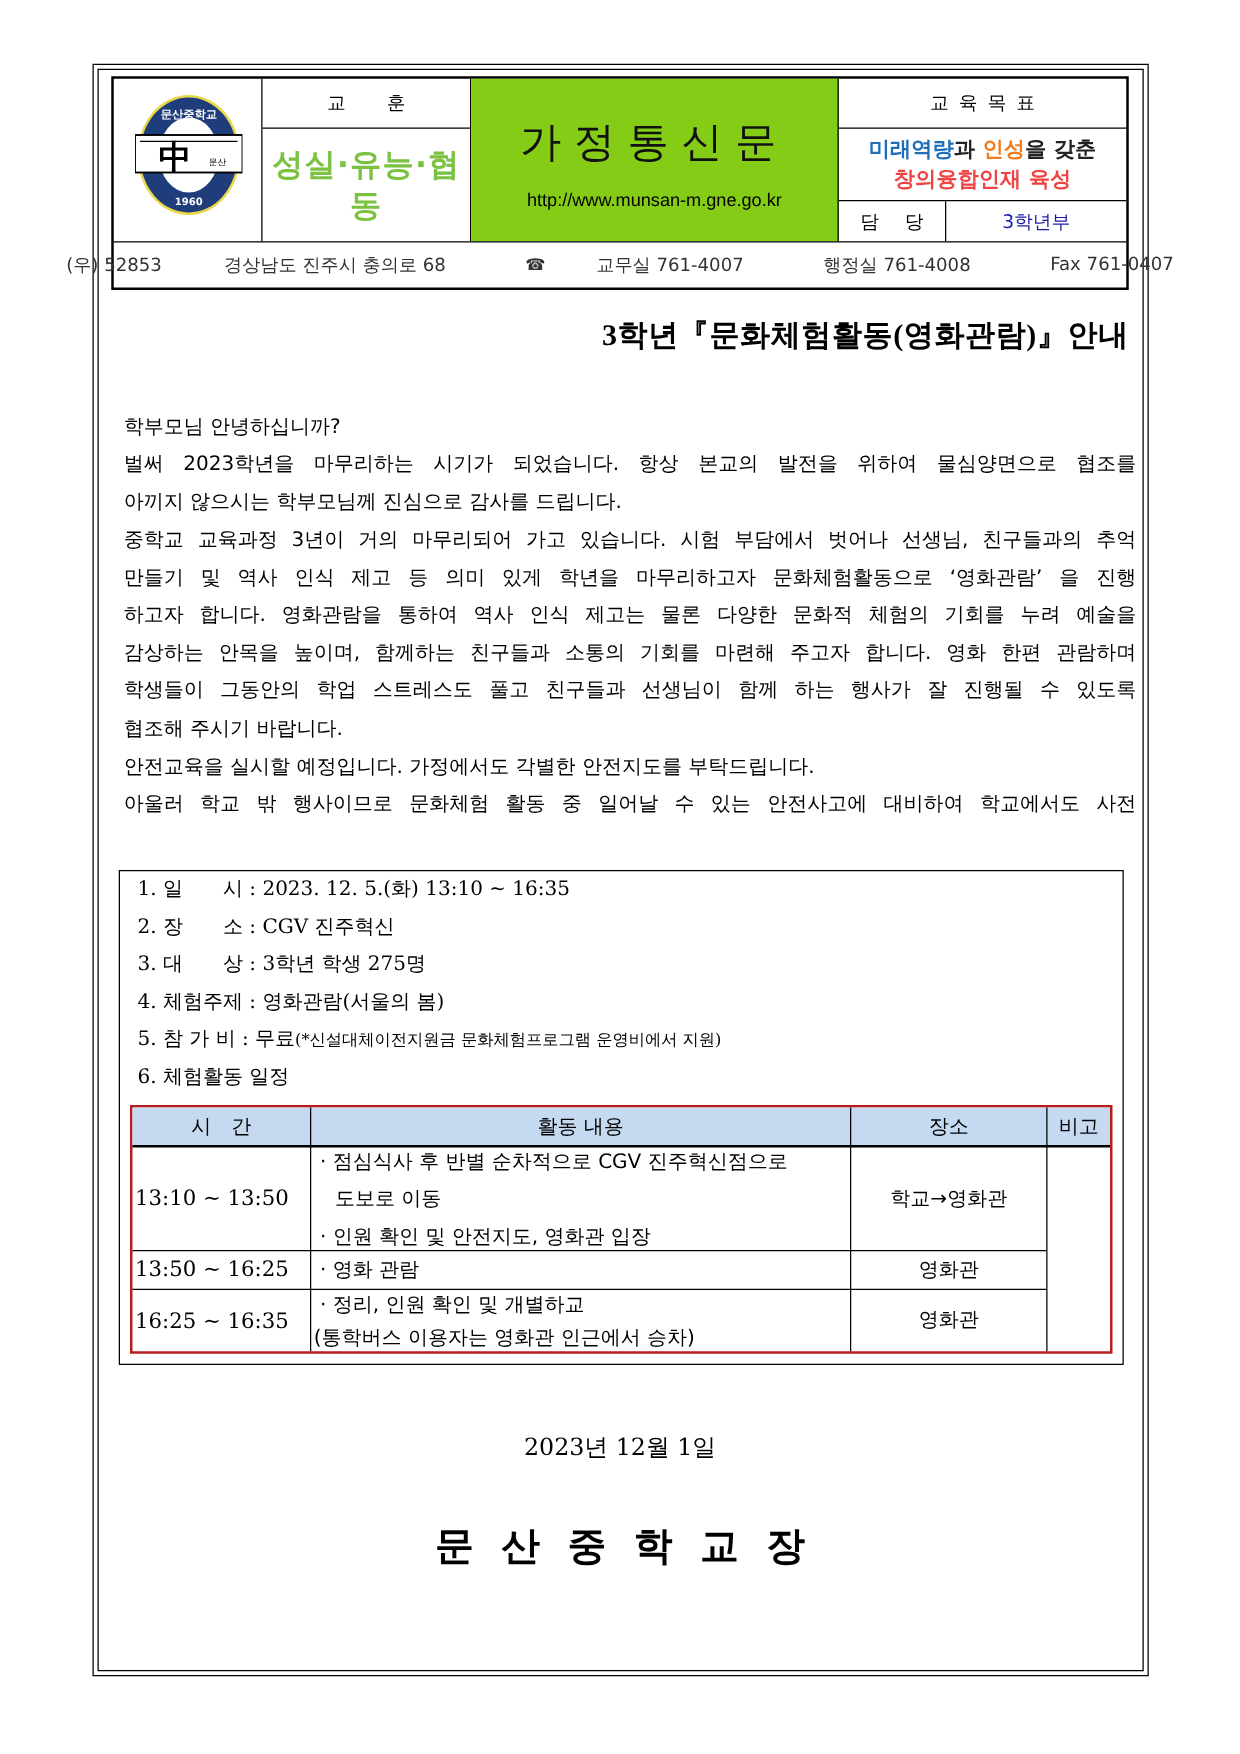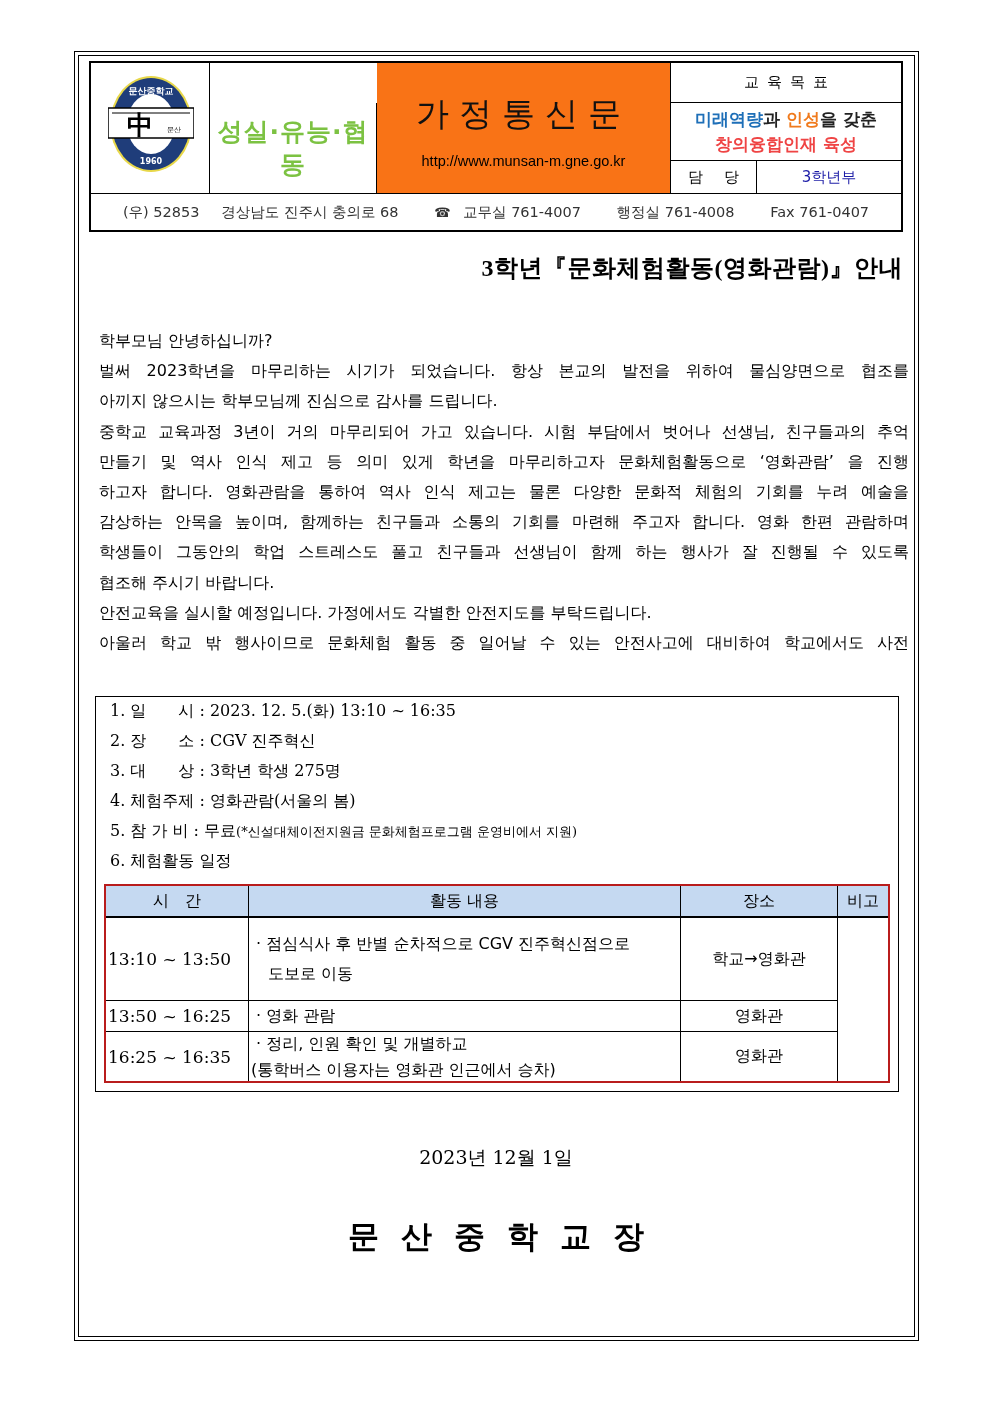--- a/index.html
+++ b/index.html
@@ -19,41 +19,41 @@
   .header {
     position: absolute; left: 89px; top: 61px; width: 814px; height: 171px;
     border: 2px solid #000;
   }
   .hcell { position: absolute; border-color: #000; border-style: solid; border-width: 0; }
   .logo-cell { left: 0; top: 0; width: 119px; height: 130px; border-right-width: 1px; }
   .motto-head { left: 119px; top: 0; width: 167px; height: 40px; border-right-width: 1px; border-bottom-width: 1px;
     display:flex; align-items:center; justify-content:center; font-size: 15px; letter-spacing: 14px; padding-left: 14px; }
   .motto-body { left: 119px; top: 40px; width: 167px; height: 90px; border-right-width: 1px;
     display:flex; align-items:center; justify-content:center; }
-  .title-cell { left: 286px; top: 0; width: 294px; height: 130px; background: #f97316; border-right-width: 1px;
+  .title-cell { left: 286px; top: 0; width: 294px; height: 130px; background: #84cc16; border-right-width: 1px;
     display:flex; flex-direction:column; align-items:center; justify-content:center; }
   .goal-head { left: 580px; top: 0; width: 230px; height: 40px; border-bottom-width: 1px;
     display:flex; align-items:center; justify-content:center; font-size: 15px; letter-spacing: 8px; padding-left: 8px; }
   .goal-body { left: 580px; top: 40px; width: 230px; height: 58px; border-bottom-width: 1px;
     display:flex; flex-direction:column; align-items:center; justify-content:center; line-height: 24px; }
   .charge-label { left: 580px; top: 98px; width: 86px; height: 32px; border-right-width: 1px;
     display:flex; align-items:center; justify-content:center; font-size: 15px; letter-spacing: 8px; padding-left: 8px; }
   .charge-value { left: 666px; top: 98px; width: 144px; height: 32px;
     display:flex; align-items:center; justify-content:center; font-size: 15px; color: #1a1aa6; }
   .address-row { left: 0; top: 130px; width: 810px; height: 37px; border-top-width: 1px;
-    display:flex; align-items:center; justify-content:center; font-size: 14.5px; color: #333; gap: 4px; }
+    display:flex; align-items:center; justify-content:center; font-size: 14.5px; color: #333; gap: 18px; }
   .address-row span { white-space: pre; }
 
   .title-text { font-size: 33px; letter-spacing: 10px; color: #111; font-family: "DejaVu Sans", sans-serif; margin-top: 4px; }
   .url-text { font-size: 14.5px; margin-top: 16px; font-family: "Liberation Sans", sans-serif; }
 
   .motto-text { font-size: 25px; color: #7cc242; font-weight: bold; letter-spacing: 1px; font-family: "DejaVu Sans", sans-serif; text-align: center; }
   .goal-line1 { font-size: 17px; font-weight: bold; }
   .goal-line2 { font-size: 17px; font-weight: bold; color: #ef4444; }
-  .g-blue { color: #1e6fb8; font-family: Liberation Serif, serif; }
+  .g-blue { color: #1e6fb8; }
   .g-orange { color: #f07a1c; }
   .g-dark { color: #222; }
 
   
   .logo { position: absolute; left: 17px; top: 9px; width: 86px; height: 104px; }
 
   
   .doc-title {
     position: absolute; left: 89px; top: 252px; width: 814px; text-align: right;
     font-size: 24px; font-weight: bold; letter-spacing: 0.5px; font-family: Liberation Serif, serif;
@@ -106,20 +106,21 @@
       <ellipse cx="43" cy="52" rx="39" ry="46" fill="#1f3d7a"></ellipse>
       <ellipse cx="43" cy="52" rx="24" ry="30" fill="#ffffff"></ellipse>
       <text x="43" y="22" font-size="9" fill="#ffffff" text-anchor="middle" font-family="DejaVu Sans, sans-serif" font-weight="bold">문산중학교</text>
       <rect x="0" y="36" width="86" height="30" fill="#ffffff" stroke="#000" stroke-width="1.5"></rect>
       <line x1="4" y1="41" x2="82" y2="41" stroke="#000" stroke-width="1"></line>
       <text x="32" y="62" font-size="26" fill="#000" text-anchor="middle" font-family="DejaVu Sans, sans-serif" font-weight="bold">中</text>
       <text x="66" y="60" font-size="7" fill="#000" text-anchor="middle" font-family="DejaVu Sans, sans-serif">문산</text>
       <text x="43" y="92" font-size="8" fill="#ffffff" text-anchor="middle" font-family="DejaVu Sans, sans-serif" font-weight="bold">1960</text>
     </svg>
   </div>
+  <div class="hcell motto-head">교 훈</div>
   <div class="hcell motto-body">
     <span class="motto-text">성실·유능·협동</span>
   </div>
   <div class="hcell title-cell">
     <div class="title-text">가정통신문</div>
     <div class="url-text">http://www.munsan-m.gne.go.kr</div>
   </div>
   <div class="hcell goal-head">교육목표</div>
   <div class="hcell goal-body">
     <div class="goal-line1">
@@ -194,20 +195,21 @@
 
   <div class="sch-cell" style="left:0;top:0;width:142px;height:30px;">시　간</div>
   <div class="sch-cell" style="left:143px;top:0;width:431px;height:30px;">활동 내용</div>
   <div class="sch-cell" style="left:575px;top:0;width:156px;height:30px;">장소</div>
   <div class="sch-cell" style="left:732px;top:0;width:50px;height:30px;">비고</div>
 
   <div class="sch-cell left time-text" style="left:2px;top:32px;width:140px;height:82px;">13:10 ~ 13:50</div>
   <div class="sch-cell multi" style="left:150px;top:32px;width:424px;height:82px;">
     <span>· 점심식사 후 반별 순차적으로 CGV 진주혁신점으로</span>
     <span style="padding-left:12px;">  도보로 이동</span>
+    <span>· 인원 확인 및 안전지도, 영화관 입장</span>
   </div>
   <div class="sch-cell" style="left:575px;top:32px;width:156px;height:82px;">학교→영화관</div>
 
   <div class="sch-cell left time-text" style="left:2px;top:115px;width:140px;height:30px;">13:50 ~ 16:25</div>
   <div class="sch-cell left" style="left:150px;top:115px;width:424px;height:30px;">· 영화 관람</div>
   <div class="sch-cell" style="left:575px;top:115px;width:156px;height:30px;">영화관</div>
 
   <div class="sch-cell left time-text" style="left:2px;top:146px;width:140px;height:49px;">16:25 ~ 16:35</div>
   <div class="sch-cell multi2" style="left:145px;top:146px;width:429px;height:49px;">
     <span style="padding-left:5px;">· 정리, 인원 확인 및 개별하교</span>

